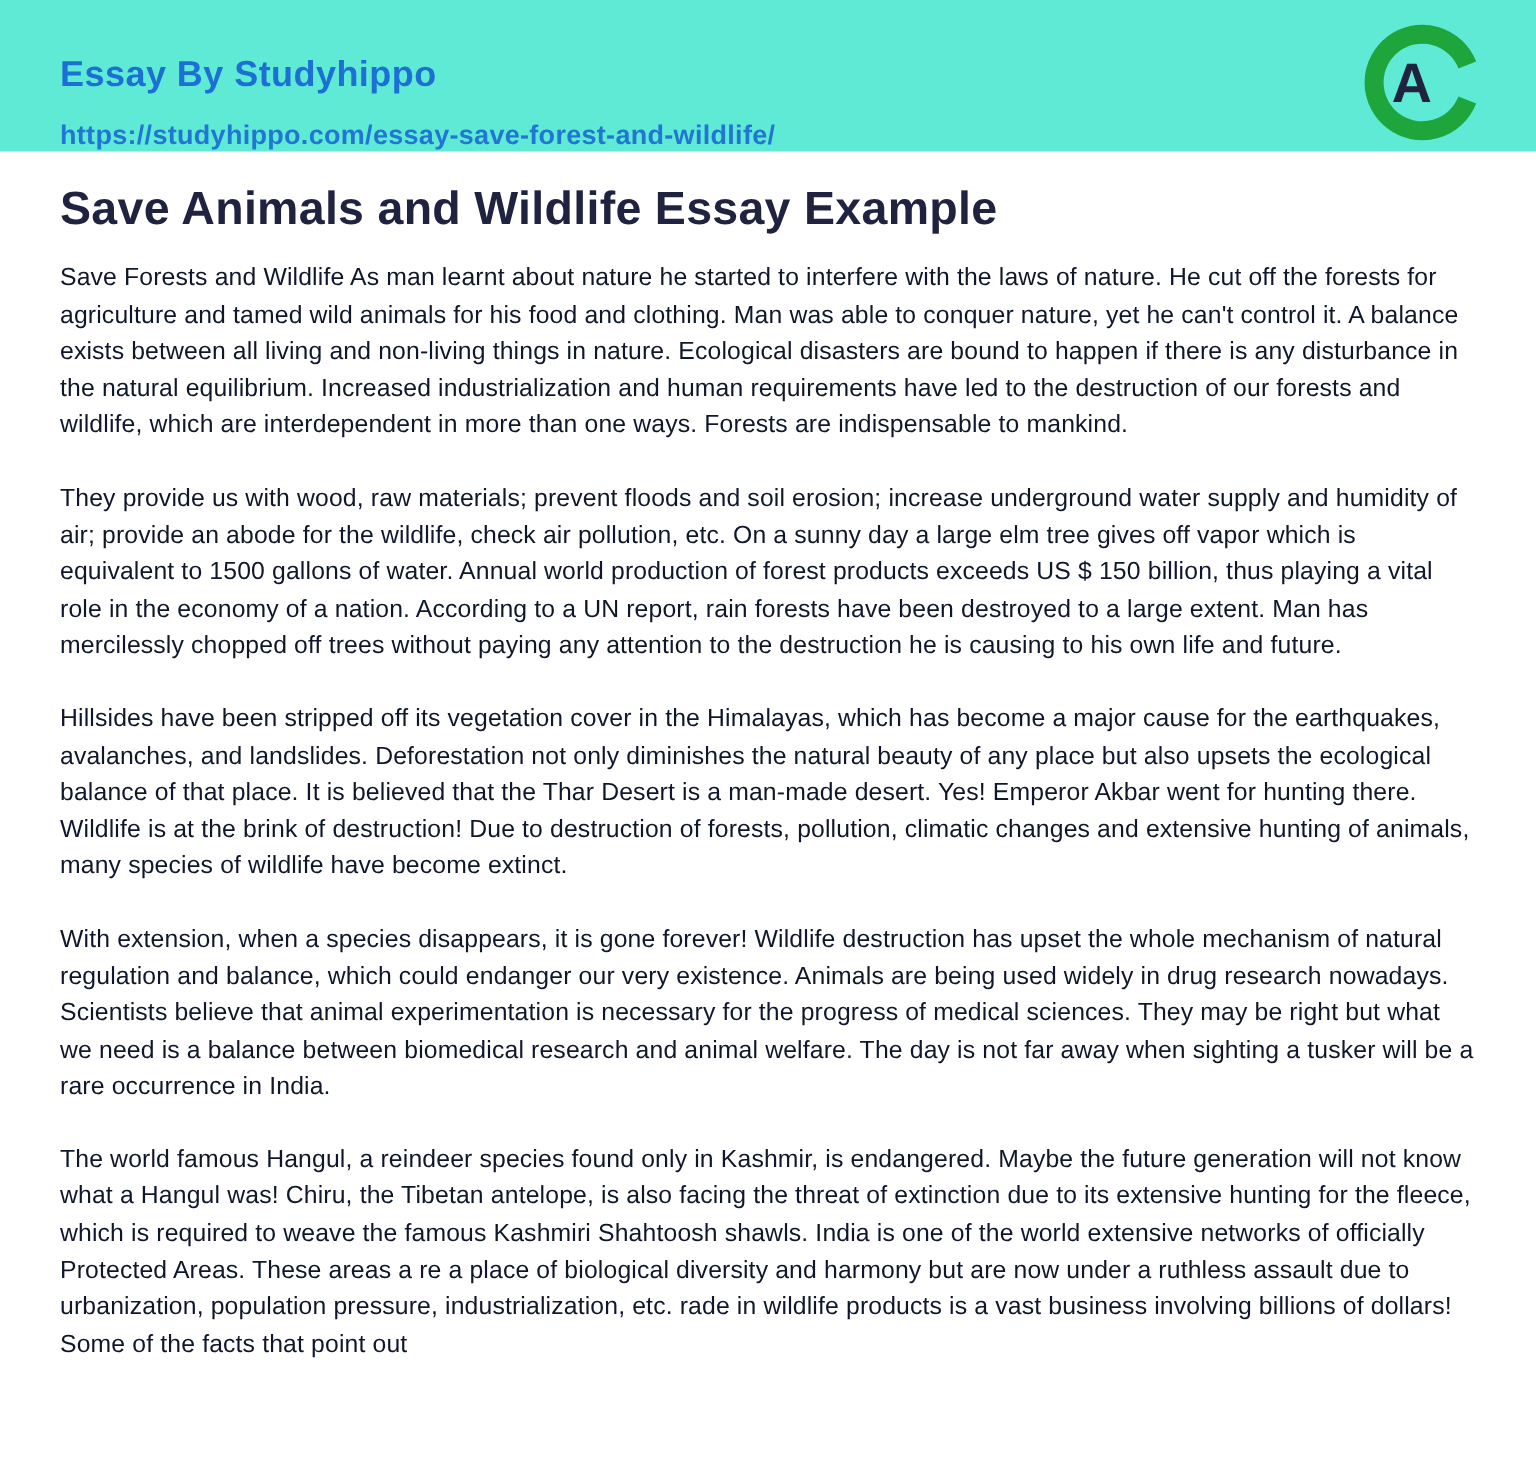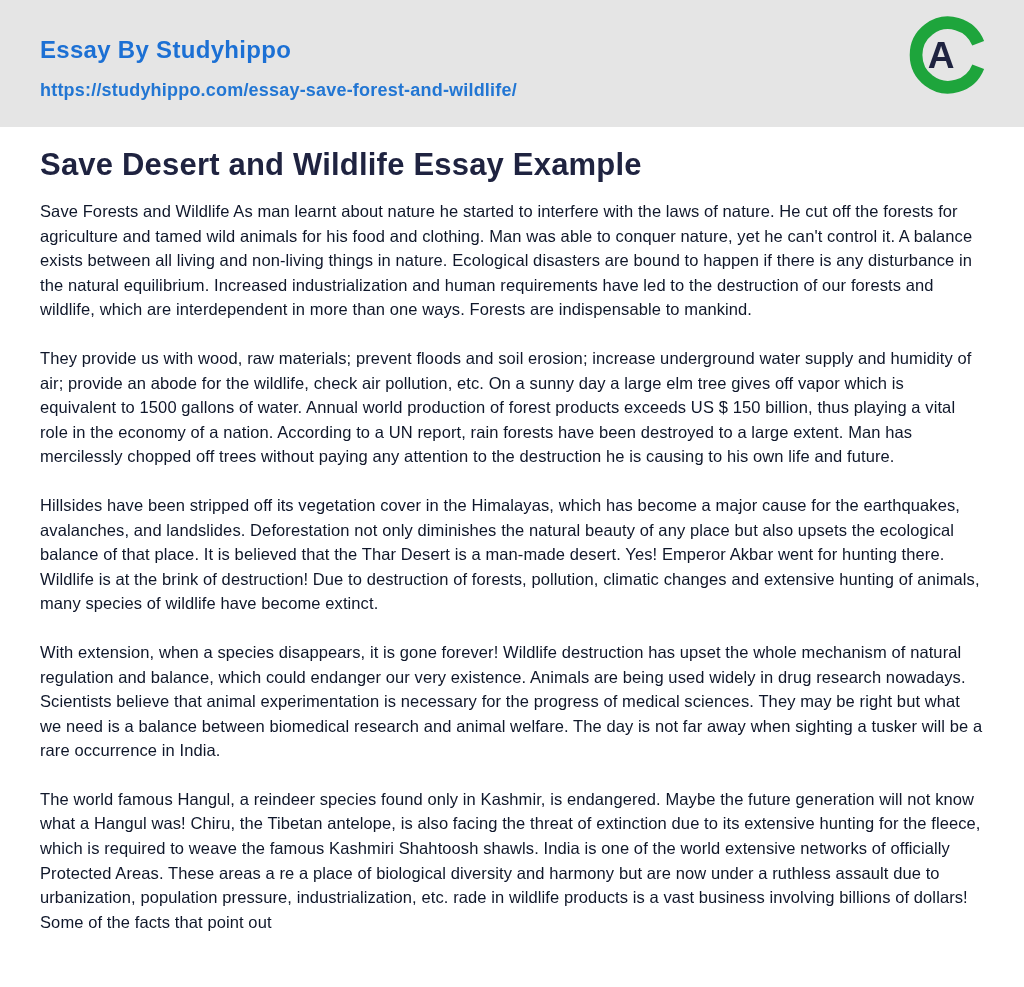--- a/index.html
+++ b/index.html
@@ -10,22 +10,22 @@
   .page {
     width: 1024px;
     height: 987px;
     margin: 0 auto;
     background: #ffffff;
     overflow: hidden;
   }
 
   
   .site-header {
-    background: #e5e5e5;
-    height: 127px;
+    background: #5eead4;
+    height: 101px;
     padding: 36px 40px 0 40px;
     position: relative;
   }
   .site-title {
     color: #1c70d4;
     font-size: 24px;
     font-weight: bold;
     letter-spacing: 0.3px;
     margin-bottom: 16px;
   }
@@ -80,21 +80,21 @@
         <path d="M 72 28
                  A 33 33 0 1 0 72 52" fill="none" stroke="#1ea53c" stroke-width="13" stroke-linecap="butt"></path>
 
         <path d="M 66 40 A 26 26 0 0 0 52 17" fill="none" stroke="#1ea53c" stroke-width="0"></path>
         <text x="34" y="53" font-family="Liberation Sans, sans-serif" font-size="38" font-weight="bold" fill="#1f2340" text-anchor="middle">A</text>
       </svg>
     </div>
   </header>
 
   <main class="article">
-    <h1 class="essay-title">Save Desert and Wildlife Essay Example</h1>
+    <h1 class="essay-title">Save Animals and Wildlife Essay Example</h1>
 
     <div class="essay-body">
       <p>Save Forests and Wildlife As man learnt about nature he started to interfere with the laws of nature. He cut off the forests for agriculture and tamed wild animals for his food and clothing. Man was able to conquer nature, yet he can't control it. A balance exists between all living and non-living things in nature. Ecological disasters are bound to happen if there is any disturbance in the natural equilibrium. Increased industrialization and human requirements have led to the destruction of our forests and wildlife, which are interdependent in more than one ways. Forests are indispensable to mankind.</p>
       <p>They provide us with wood, raw materials; prevent floods and soil erosion; increase underground water supply and humidity of air; provide an abode for the wildlife, check air pollution, etc. On a sunny day a large elm tree gives off vapor which is equivalent to 1500 gallons of water. Annual world production of forest products exceeds US $ 150 billion, thus playing a vital role in the economy of a nation. According to a UN report, rain forests have been destroyed to a large extent. Man has mercilessly chopped off trees without paying any attention to the destruction he is causing to his own life and future.</p>
       <p>Hillsides have been stripped off its vegetation cover in the Himalayas, which has become a major cause for the earthquakes, avalanches, and landslides. Deforestation not only diminishes the natural beauty of any place but also upsets the ecological balance of that place. It is believed that the Thar Desert is a man-made desert. Yes! Emperor Akbar went for hunting there. Wildlife is at the brink of destruction! Due to destruction of forests, pollution, climatic changes and extensive hunting of animals, many species of wildlife have become extinct.</p>
       <p>With extension, when a species disappears, it is gone forever! Wildlife destruction has upset the whole mechanism of natural regulation and balance, which could endanger our very existence. Animals are being used widely in drug research nowadays. Scientists believe that animal experimentation is necessary for the progress of medical sciences. They may be right but what we need is a balance between biomedical research and animal welfare. The day is not far away when sighting a tusker will be a rare occurrence in India.</p>
       <p>The world famous Hangul, a reindeer species found only in Kashmir, is endangered. Maybe the future generation will not know what a Hangul was! Chiru, the Tibetan antelope, is also facing the threat of extinction due to its extensive hunting for the fleece, which is required to weave the famous Kashmiri Shahtoosh shawls. India is one of the world extensive networks of officially Protected Areas. These areas a re a place of biological diversity and harmony but are now under a ruthless assault due to urbanization, population pressure, industrialization, etc. rade in wildlife products is a vast business involving billions of dollars! Some of the facts that point out</p>
     </div>
   </main>
 

